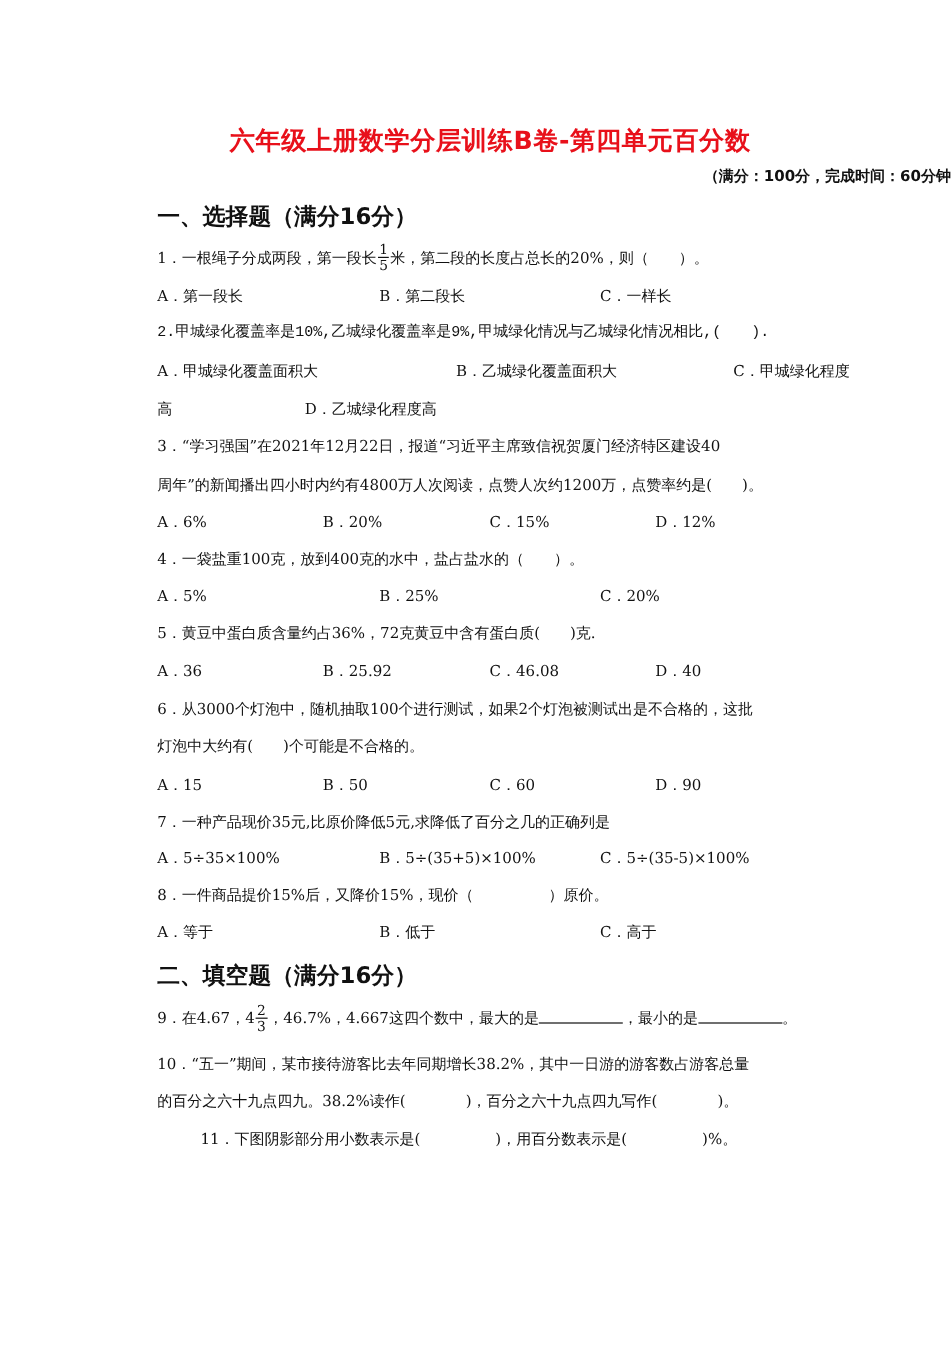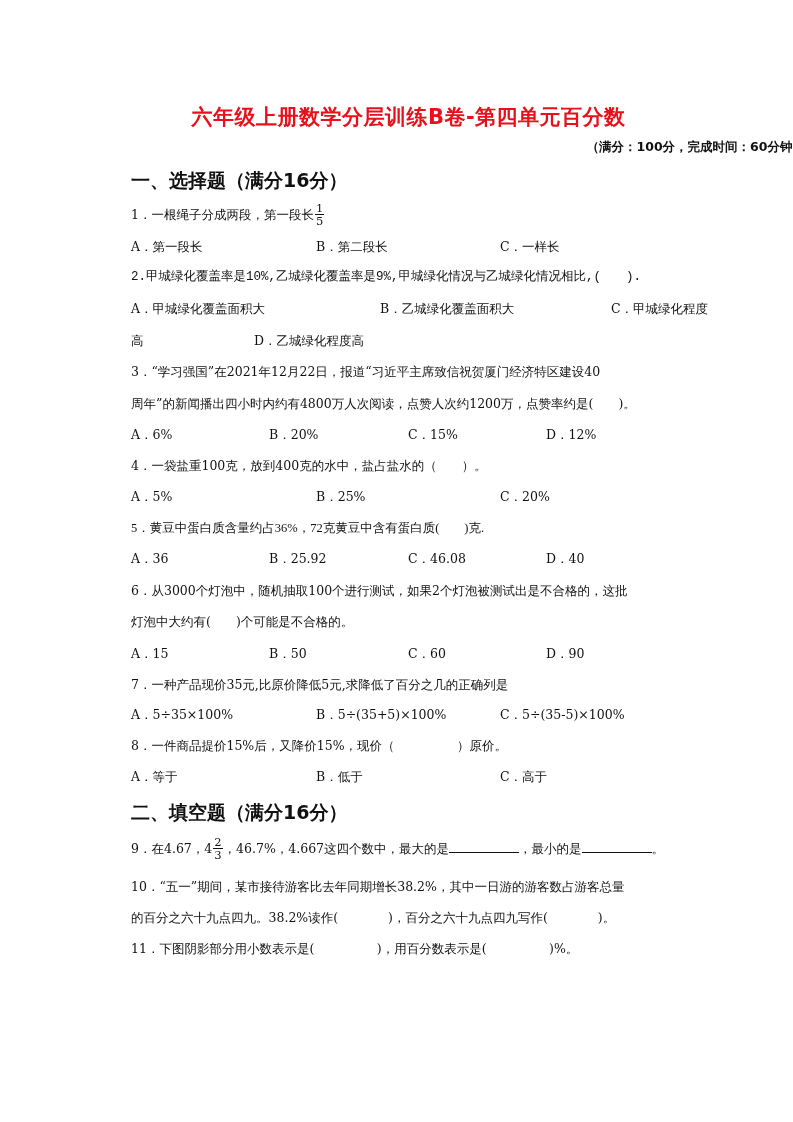--- a/index.html
+++ b/index.html
@@ -26,21 +26,21 @@
 <body>
 
 <div class="page">
 
   <div class="title">六年级上册数学分层训练B卷-第四单元百分数</div>
   <div class="subtitle">（满分：100分，完成时间：60分钟）</div>
 
   <div class="section" style="top:168px;">一、选择题（满分16分）</div>
 
   <div class="line" style="top:203px;">
-    <span>1．一根绳子分成两段，第一段长</span><span class="frac"><span class="num">1</span><span class="den">5</span></span>
+    <span>1．一根绳子分成两段，第一段长</span><span class="frac"><span class="num">1</span><span class="den">5</span></span><span>米，第二段的长度占总长的20%，则（　　）。</span>
   </div>
   <div class="opt" style="top:239px; left:119px;">A．第一段长</div>
   <div class="opt" style="top:239px; left:304px;">B．第二段长</div>
   <div class="opt" style="top:239px; left:488px;">C．一样长</div>
 
   <div class="line" style="top:269px;font-family:Liberation Mono, monospace;">2.甲城绿化覆盖率是10%,乙城绿化覆盖率是9%,甲城绿化情况与乙城绿化情况相比,(　　).</div>
   <div class="opt" style="top:301px; left:119px;">A．甲城绿化覆盖面积大</div>
   <div class="opt" style="top:301px; left:368px;">B．乙城绿化覆盖面积大</div>
   <div class="opt" style="top:301px; left:567px;margin-left:32px;">C．甲城绿化程度</div>
   <div class="opt" style="top:333px; left:119px;">高</div>
@@ -51,21 +51,21 @@
   <div class="opt" style="top:427px; left:119px;">A．6%</div>
   <div class="opt" style="top:427px; left:257px;">B．20%</div>
   <div class="opt" style="top:427px; left:396px;">C．15%</div>
   <div class="opt" style="top:427px; left:534px;">D．12%</div>
 
   <div class="line" style="top:458px;">4．一袋盐重100克，放到400克的水中，盐占盐水的（　　）。</div>
   <div class="opt" style="top:489px; left:119px;">A．5%</div>
   <div class="opt" style="top:489px; left:304px;">B．25%</div>
   <div class="opt" style="top:489px; left:488px;">C．20%</div>
 
-  <div class="line" style="top:520px;font-family:Liberation Serif, serif;">5．黄豆中蛋白质含量约占36%，72克黄豆中含有蛋白质(　　)克.</div>
+  <div class="line" style="top:520px;">5．黄豆中蛋白质含量约占36%，72克黄豆中含有蛋白质(　　)克.</div>
   <div class="opt" style="top:551px; left:119px;">A．36</div>
   <div class="opt" style="top:551px; left:257px;">B．25.92</div>
   <div class="opt" style="top:551px; left:396px;">C．46.08</div>
   <div class="opt" style="top:551px; left:534px;">D．40</div>
 
   <div class="line" style="top:583px;">6．从3000个灯泡中，随机抽取100个进行测试，如果2个灯泡被测试出是不合格的，这批</div>
   <div class="line" style="top:614px;">灯泡中大约有(　　)个可能是不合格的。</div>
   <div class="opt" style="top:646px; left:119px;">A．15</div>
   <div class="opt" style="top:646px; left:257px;">B．50</div>
   <div class="opt" style="top:646px; left:396px;">C．60</div>
@@ -83,15 +83,15 @@
 
   <div class="section" style="top:800px;">二、填空题（满分16分）</div>
 
   <div class="line" style="top:837px;">
     <span>9．在4.67，4</span><span class="frac"><span class="num">2</span><span class="den">3</span></span><span>，46.7%，4.667这四个数中，最大的是</span><span class="blank"></span><span>，最小的是</span><span class="blank"></span><span>。</span>
   </div>
 
   <div class="line" style="top:879px;">10．“五一”期间，某市接待游客比去年同期增长38.2%，其中一日游的游客数占游客总量</div>
   <div class="line" style="top:910px;">的百分之六十九点四九。38.2%读作(　　　　)，百分之六十九点四九写作(　　　　)。</div>
 
-  <div class="line" style="top:941px;">11．下图阴影部分用小数表示是(　　　　　)，用百分数表示是(　　　　　)%。</div>
+  <div class="line" style="top:941px;margin-left:36px;">11．下图阴影部分用小数表示是(　　　　　)，用百分数表示是(　　　　　)%。</div>
 
 </div>
 
 </body></html>

